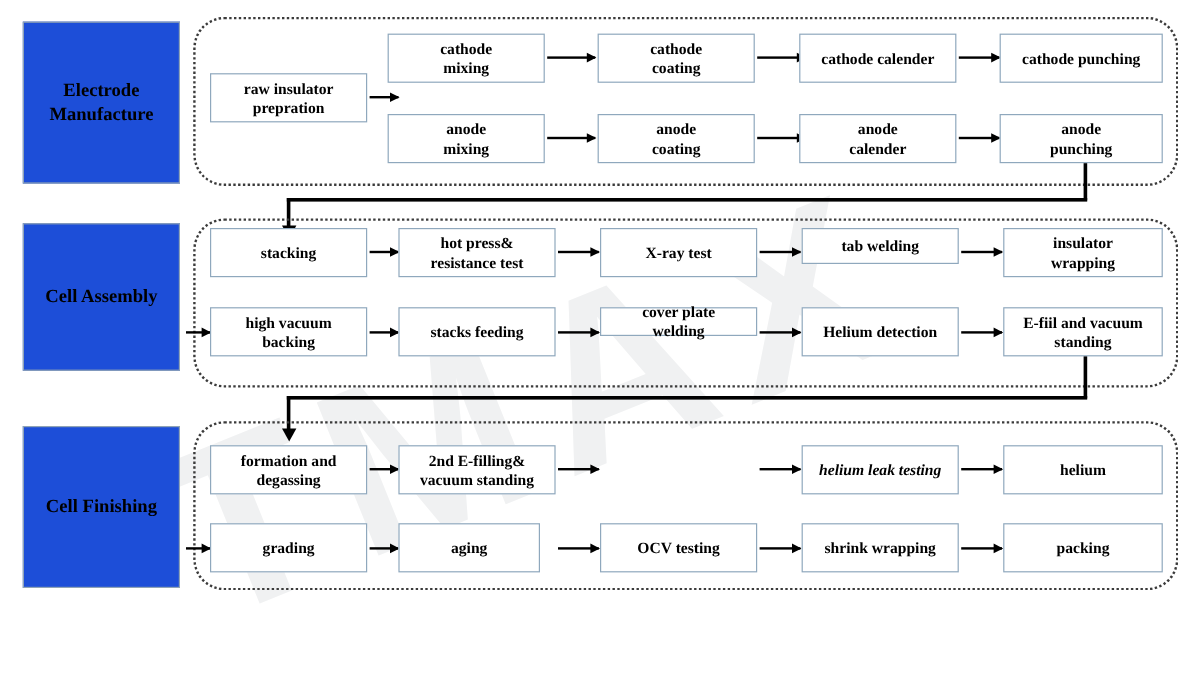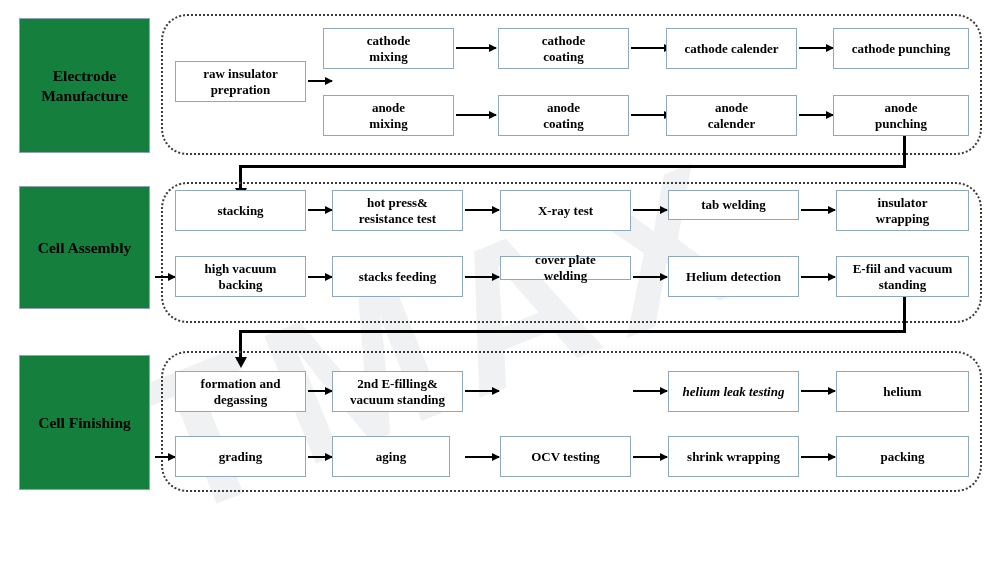--- a/index.html
+++ b/index.html
@@ -36,21 +36,21 @@
     transform-origin: 50% 50%;
     pointer-events: none;
     user-select: none;
     overflow: hidden;
   }
 
   
   .stage-label {
     position: absolute;
     box-sizing: border-box;
-    background: #15803d;
+    background: #1d4ed8;
     border: 1px solid #8fa3b5;
     display: flex;
     align-items: center;
     justify-content: center;
     text-align: center;
     font-weight: bold;
     font-size: 15.5px;
     color: #000000;
     line-height: 1.25;
     padding: 2px 6px;

